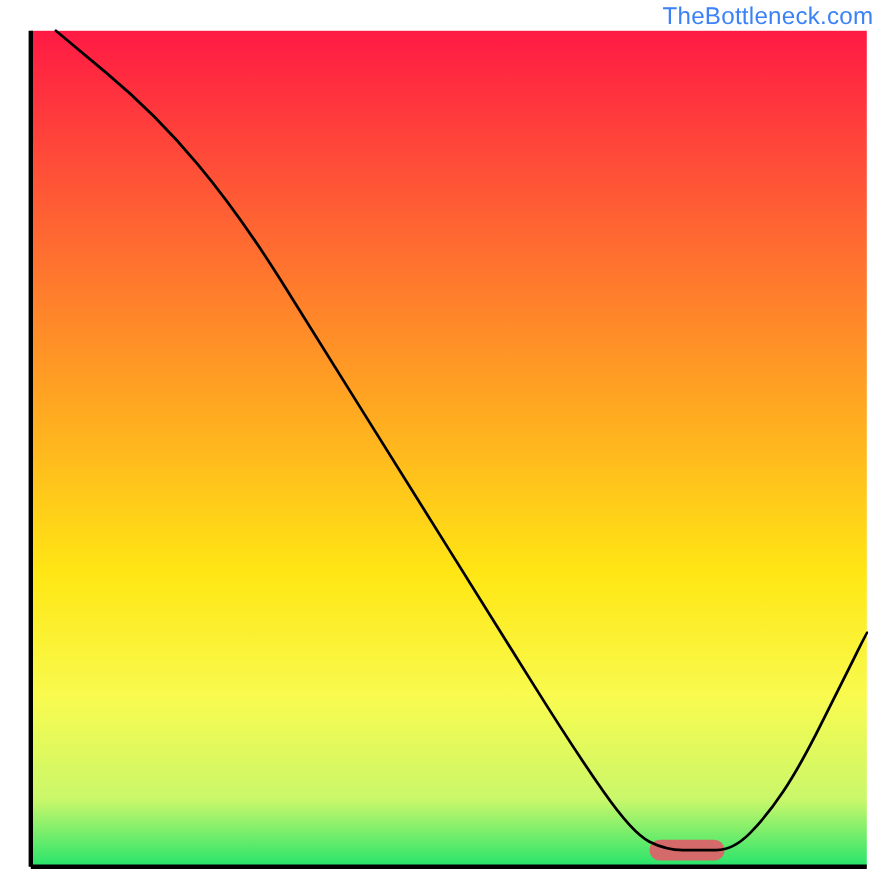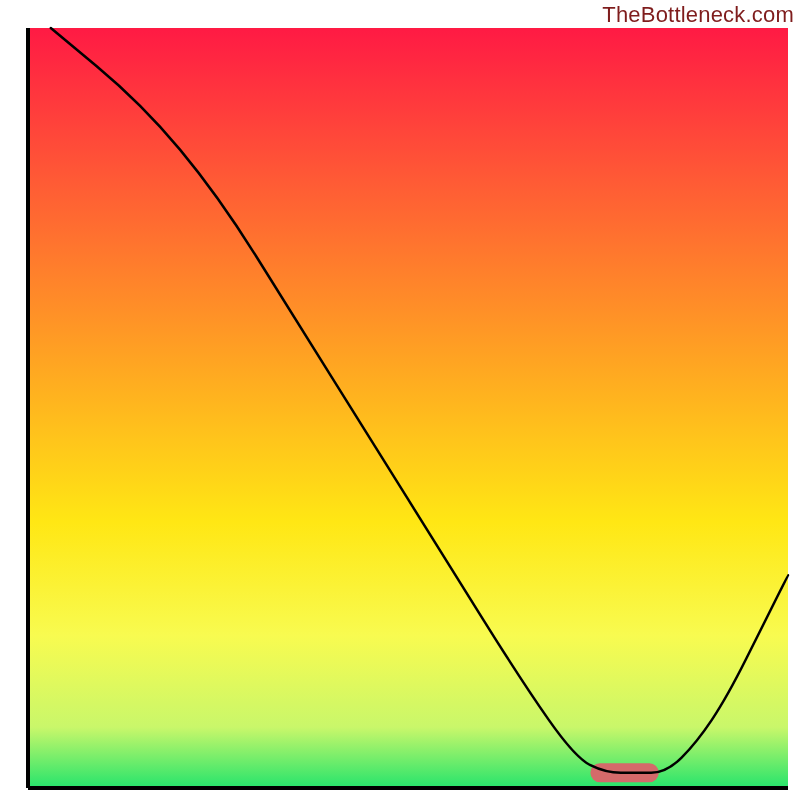--- a/index.html
+++ b/index.html
@@ -14,21 +14,21 @@
   .frame {
     position: relative;
     width: 800px;
     height: 800px;
     box-sizing: border-box;
   }
   .watermark {
     position: absolute;
     top: 2px;
     right: 6px;
-    color: #7f1d1d;
+    color: #3b82f6;
     font-size: 22px;
     letter-spacing: 0.2px;
     user-select: none;
     z-index: 10;
   }
   svg {
     display: block;
   }
 </style>
 </head>

